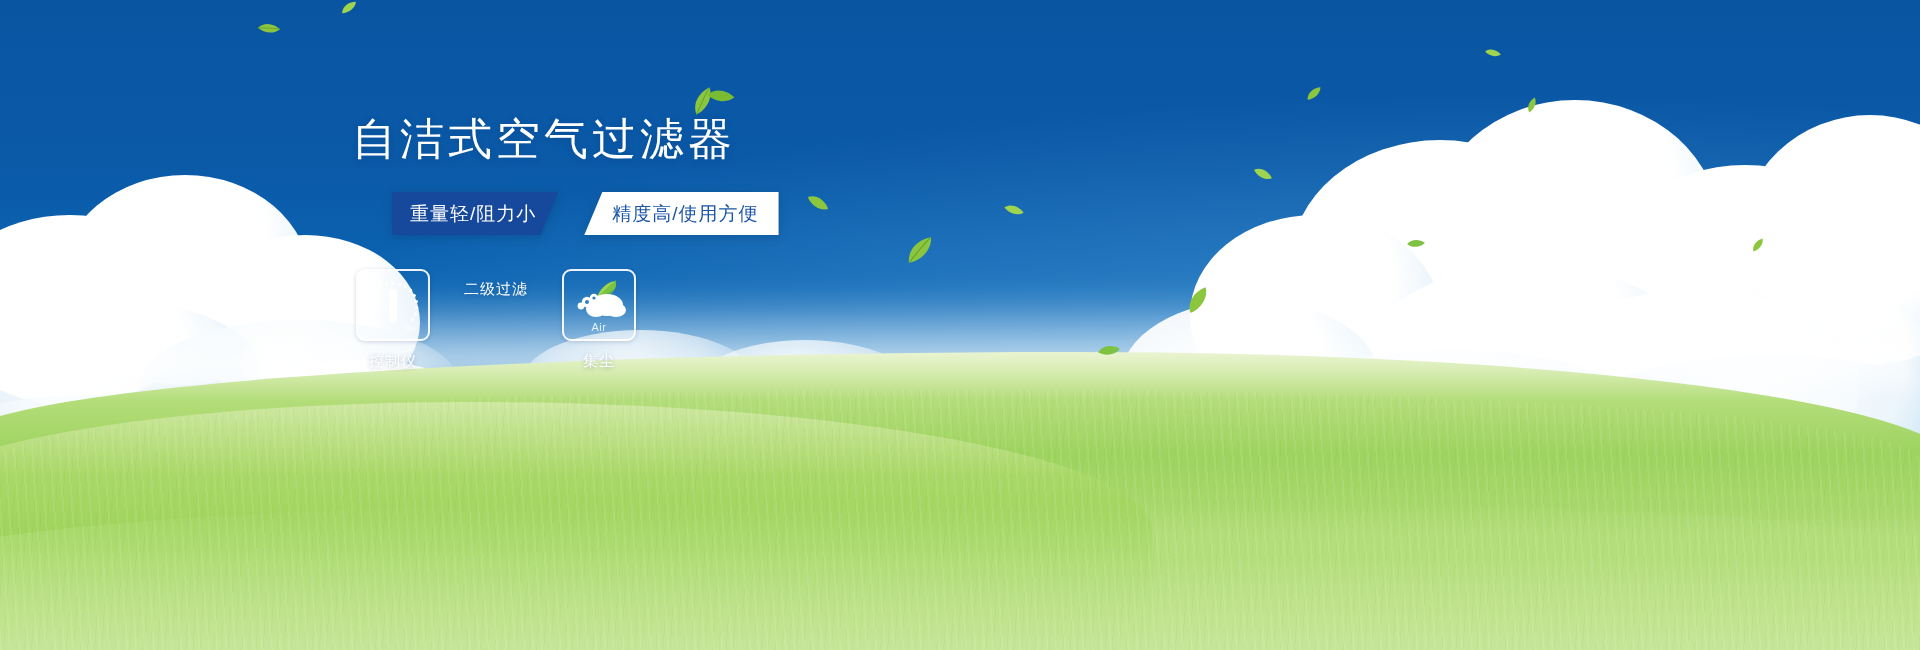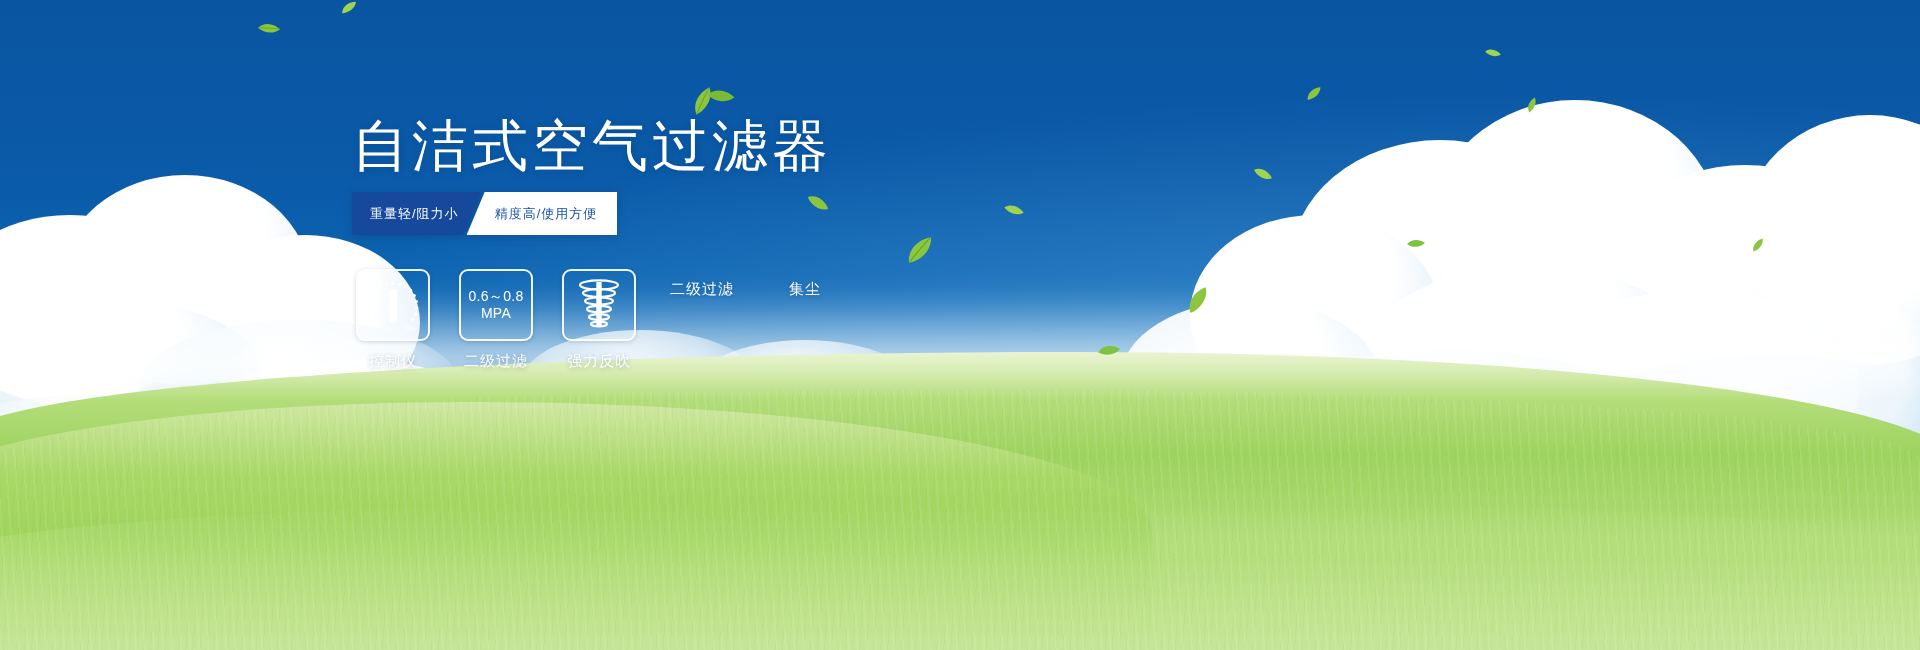--- a/index.html
+++ b/index.html
@@ -75,37 +75,37 @@
   .leaf{ position:absolute; }
   .leaf svg{ display:block; }
 
   
   .content{
     position:absolute; left:0; top:0; width:1920px; height:650px;
   }
 
   .title{
     position:absolute; left:352px; top:113px;
-    font-size:56px; line-height:1.18;
+    font-size:44px; line-height:1.18;
     letter-spacing:4px;
     color:#ffffff;
     font-weight:300;
     text-shadow:0 1px 6px rgba(0,40,90,.25);
     white-space:nowrap;
   }
 
   
   .tags{
     position:absolute; left:352px; top:192px;
     display:flex; align-items:stretch; height:43px;
     filter:drop-shadow(0 2px 5px rgba(0,30,70,.22));
   }
   .tag{
     display:flex; align-items:center; justify-content:center;
-    font-size:13px; letter-spacing:1px; white-space:nowrap;
+    font-size:19px; letter-spacing:1px; white-space:nowrap;margin-left:40px;
   }
   .tag-dark{
     background:#16499b;
     color:#ffffff;
     padding:0 22px 0 18px;
     -webkit-clip-path:polygon(0 0, 100% 0, calc(100% - 18px) 100%, 0 100%);
     clip-path:polygon(0 0, 100% 0, calc(100% - 18px) 100%, 0 100%);
     margin-right:-14px;
   }
   .tag-light{
@@ -309,50 +309,42 @@
               <circle cx="15.0" cy="44.5" r="1.6"></circle>
               <rect x="26" y="10" width="8" height="34" rx="4"></rect>
             </g>
             <text x="3" y="28" fill="#ffffff" font-size="7" font-family="Liberation Sans, sans-serif" transform="rotate(-68 5 26)">NO</text>
             <text x="40" y="50" fill="#ffffff" font-size="7" font-family="Liberation Sans, sans-serif" transform="rotate(22 42 48)">OFF</text>
           </svg>
         </div>
         <div class="fcap">控制仪</div>
       </div>
 
-      <div class="feature">
-        <div class="fbox">
-          <div class="txt">
-            <div>0.6～0.8</div>
-            <div>MPA</div>
-          </div>
-        </div>
-        <div class="fcap">二级过滤</div>
-      </div>
-
-      <div class="feature">
-        <div class="fbox">
-          <svg width="50" height="54" viewBox="0 0 50 54">
-            <g stroke="#ffffff" fill="none" stroke-width="2.2">
-              <ellipse cx="25" cy="7" rx="19" ry="4.6"></ellipse>
-              <ellipse cx="25" cy="15" rx="16" ry="4.0"></ellipse>
-              <ellipse cx="25" cy="23" rx="14" ry="3.6"></ellipse>
-              <ellipse cx="25" cy="31" rx="12" ry="3.2"></ellipse>
-              <ellipse cx="25" cy="39" rx="10" ry="2.8"></ellipse>
-              <ellipse cx="25" cy="46" rx="8" ry="2.4"></ellipse>
-            </g>
-            <rect x="22.3" y="4" width="5.4" height="45" fill="#ffffff"></rect>
-          </svg>
-        </div>
-        <div class="fcap">强力反吹</div>
-      </div>
+
 
       <div class="feature">
         <div class="fcap wide">二级过滤</div>
       </div>
 
       <div class="feature">
+        <div class="fbox">
+          <svg width="60" height="56" viewBox="0 0 60 56">
+            <path d="M46 4C38 5 31 12 28 20c6-1 13-4 18-9 1-2 1-5 0-7Z" fill="#9ed44f"></path>
+            <path d="M47 3C40 9 33 15 27 22c7 1 15-3 19-10 1-3 1-6 1-9Z" fill="#6fbf3a" opacity=".75"></path>
+            <g fill="#ffffff">
+              <ellipse cx="38" cy="28" rx="16" ry="11"></ellipse>
+              <ellipse cx="27" cy="32" rx="10" ry="8"></ellipse>
+              <ellipse cx="47" cy="33" rx="10" ry="7"></ellipse>
+              <circle cx="18" cy="25" r="5.2"></circle>
+              <circle cx="25" cy="21" r="4.2"></circle>
+              <circle cx="12" cy="29" r="3.4"></circle>
+            </g>
+            <circle cx="18" cy="25" r="2.0" fill="#2f7fc4"></circle>
+            <circle cx="25" cy="21" r="1.6" fill="#2f7fc4"></circle>
+          </svg>
+          <div class="airlabel">Air</div>
+        </div>
         <div class="fcap">集尘</div>
       </div>
 
     </div>
   </div>
 </div>
 
 </body></html>

